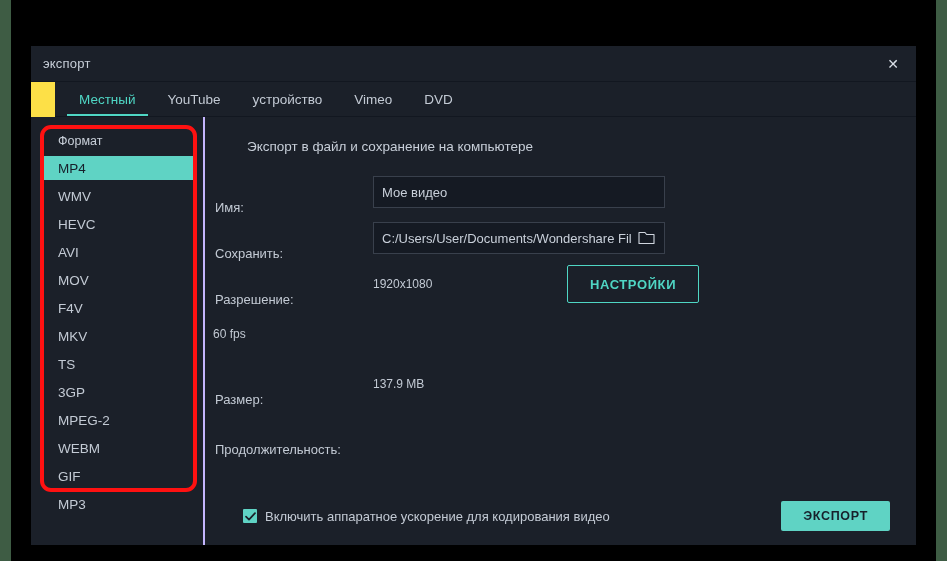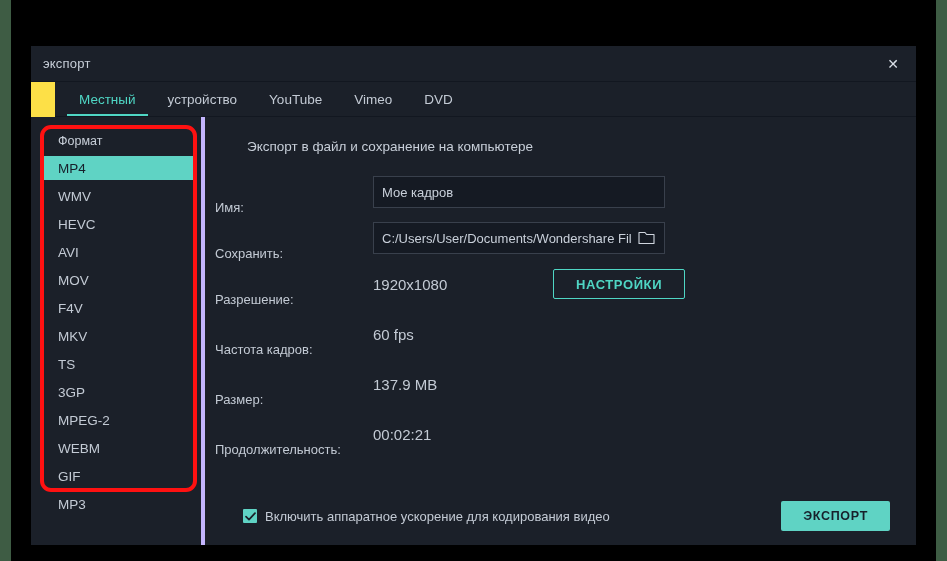--- a/index.html
+++ b/index.html
@@ -77,21 +77,21 @@
   }
 
   
   .body-split { flex: 1; display: flex; min-height: 0; }
 
   
   .leftpane {
     position: relative;
     width: 174px; min-width: 174px;
     background: #1b2029;
-    border-right: 4px solid #c4b5fd;
+    border-right: 2px solid #c4b5fd;
     padding-top: 11px;
   }
   .format-box {
     margin: 0 8px 0 9px;
     background: #1b2029;
   }
   .format-header {
     color: #c8cfd9;
     font-size: 12.5px;
     padding: 6px 0 8px 18px;
@@ -162,25 +162,26 @@
     color: #c9d0da; font-size: 13px;
     white-space: nowrap; overflow: hidden;
     flex: 1;
   }
   .folder-icon {
     width: 20px; min-width: 20px; height: 18px;
     display: flex; align-items: center; justify-content: center;
     margin-left: 4px; cursor: pointer;
   }
   .row-value {
-    color: #c3cad4; font-size: 15px;
+    color: #c3cad4; font-size: 12px;
     width: 180px;
   }
   .settings-btn {
-    height: 30px;
+    margin-left: 14px;
+    height: 38px;
     padding: 0 22px;
     display: flex; align-items: center; justify-content: center;
     border: 1px solid #4fd6c4;
     color: #4fd6c4;
     background: transparent;
     font-size: 13px; font-weight: bold;
     letter-spacing: 0.6px;
     cursor: pointer;
     border-radius: 2px;
     text-align: center;
@@ -233,24 +234,24 @@
     <div class="titlebar">
       <span class="titlebar-text">экспорт</span>
       <div class="close-btn">✕</div>
     </div>
 
     <div class="tabstrip">
       <div class="tab active">
           <span>Местный</span>
         </div>
       <div class="tab">
+          <span>YouTube</span>
+        </div>
+      <div class="tab">
           <span>устройство</span>
-        </div>
-      <div class="tab">
-          <span>YouTube</span>
         </div>
       <div class="tab">
           <span>Vimeo</span>
         </div>
       <div class="tab">
           <span>DVD</span>
         </div>
     </div>
 
     <div class="body-split">
@@ -304,21 +305,21 @@
       </div>
 
       <div class="rightpane">
         <div class="rp-inner">
 
           <div class="section-title">Экспорт в файл и сохранение на компьютере</div>
 
           <div class="row">
             <div class="row-label">Имя:</div>
             <div class="text-field">
-              <span class="fv">Мое кадров</span>
+              <span class="fv">Мое видео</span>
             </div>
           </div>
 
           <div class="row">
             <div class="row-label">Сохранить:</div>
             <div class="text-field">
               <span class="fv">C:/Users/User/Documents/Wondershare Film</span>
               <span class="folder-icon">
                 <svg width="17" height="14" viewBox="0 0 17 14" fill="none" xmlns="http://www.w3.org/2000/svg">
                   <path d="M1 12.5V1.5h6l1.6 2H16v9H1z" stroke="#cfd5de" stroke-width="1.1" fill="none" stroke-linejoin="round"></path>
@@ -327,32 +328,30 @@
             </div>
           </div>
 
           <div class="row spaced">
             <div class="row-label">Разрешение:</div>
             <div class="row-value">1920x1080</div>
             <div class="settings-btn">НАСТРОЙКИ</div>
           </div>
 
           <div class="row spaced">
-            <div class="row-label">Частота кадров:</div>
             <div class="row-value">60 fps</div>
           </div>
 
           <div class="row spaced">
             <div class="row-label">Размер:</div>
             <div class="row-value">137.9 MB</div>
           </div>
 
           <div class="row spaced">
             <div class="row-label">Продолжительность:</div>
-            <div class="row-value">00:02:21</div>
           </div>
 
         </div>
 
         <div class="footer">
           <div class="hw-check">
             <span class="checkbox">
               <svg width="11" height="9" viewBox="0 0 11 9" xmlns="http://www.w3.org/2000/svg">
                 <path d="M1 4.6L4 7.6L10 1.2" stroke="#1b2029" stroke-width="1.7" fill="none" stroke-linecap="round" stroke-linejoin="round"></path>
               </svg>

